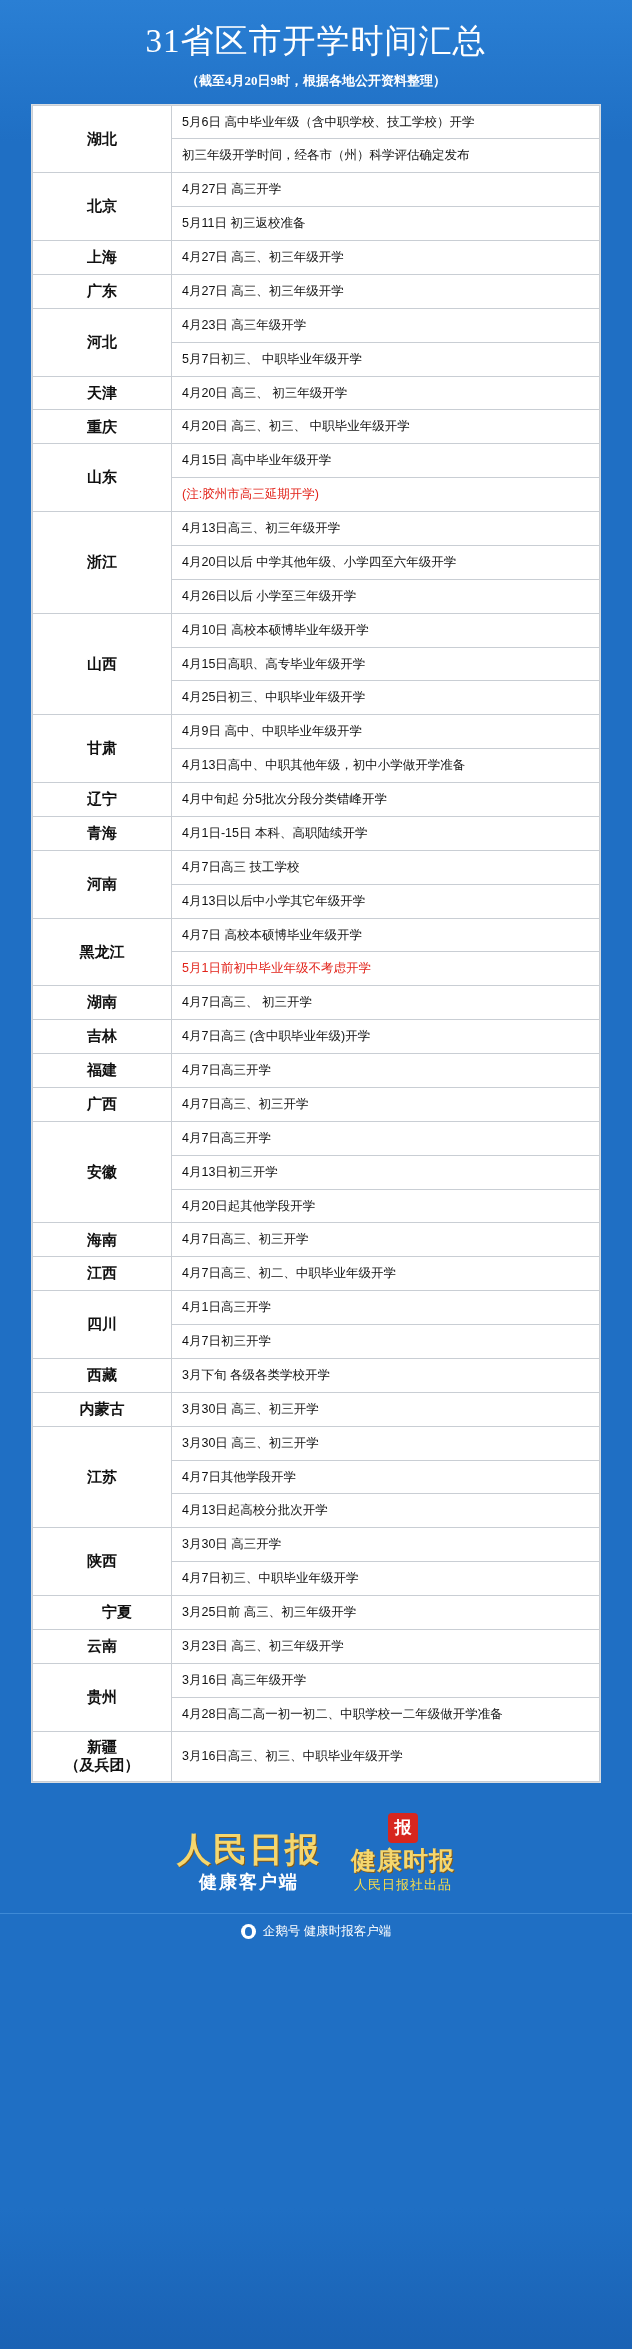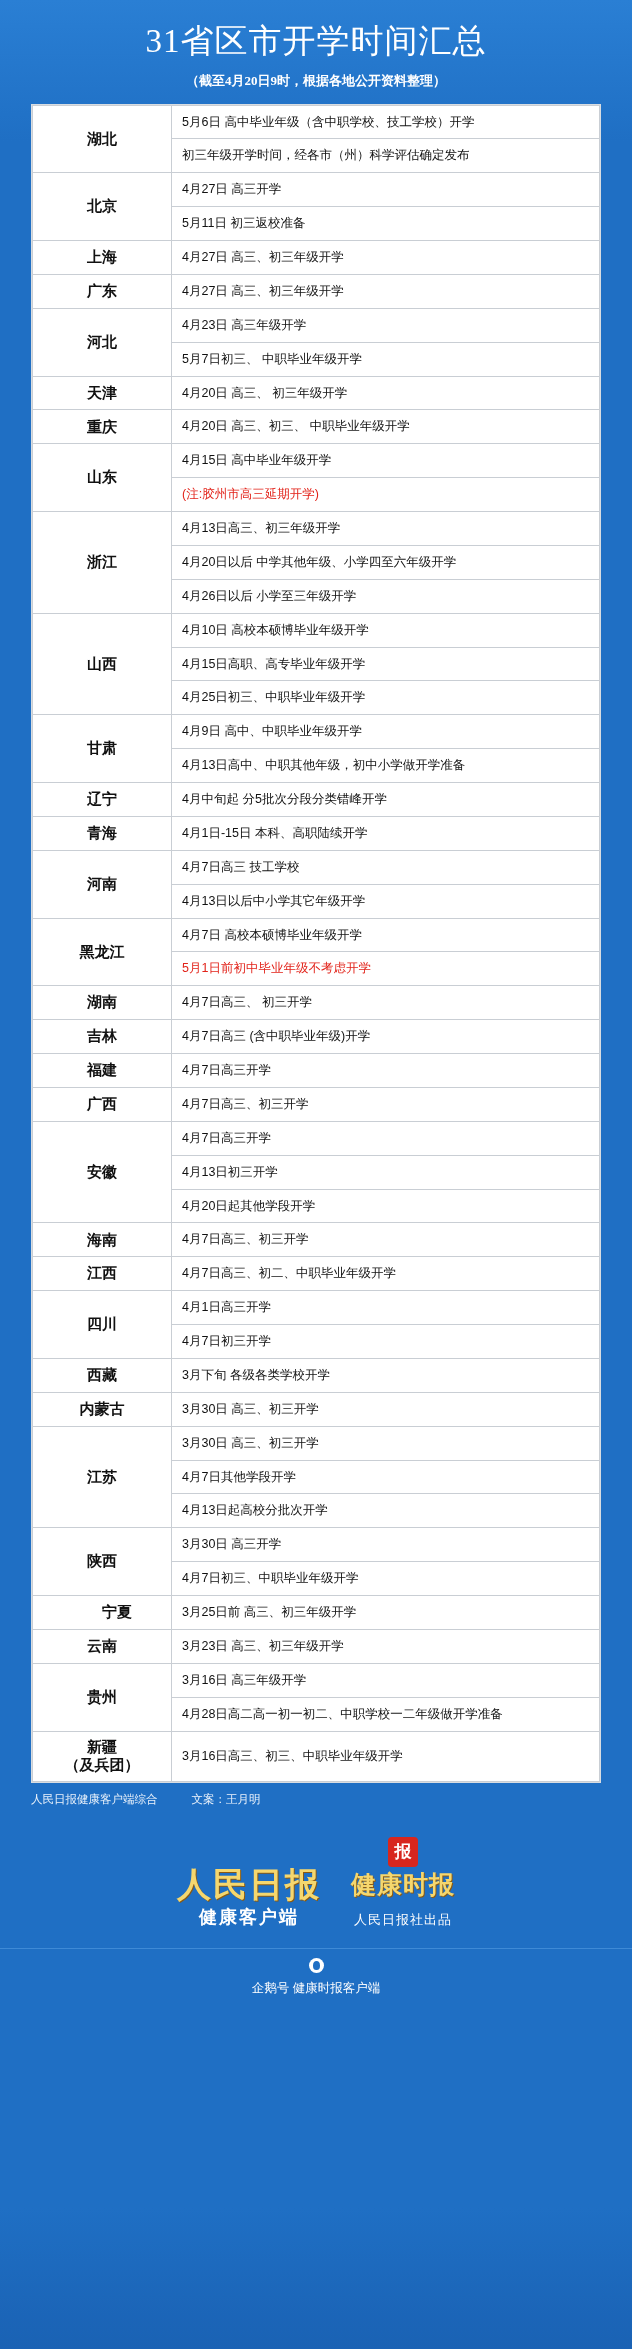--- a/index.html
+++ b/index.html
@@ -155,39 +155,38 @@
   }
   .logo-jkss .big {
     font-family: "Liberation Serif", serif;
     font-size: 25px;
     font-weight: bold;
     color: #f5d76e;
     letter-spacing: 1px;
     text-shadow: 1px 1px 0 #8a5a12;
   }
   .logo-jkss .small {
-    margin-top: 16px;
+    margin-top: 5px;
     font-family: "Liberation Serif", serif;
     font-size: 13px;
-    color: #ffffff;
+    color: #fde047;
     letter-spacing: 1px;
   }
 
   
   .bottombar {
     margin-top: 16px;
     border-top: 1px solid #3e8ad6;
     padding: 9px 0 4px 0;
     display: flex;
     justify-content: center;
     align-items: center;
     gap: 7px;
     font-size: 12.5px;
     color: #ffffff;
-    flex-direction: column;
   }
   .peng-icon {
     width: 15px;
     height: 15px;
     background: #ffffff;
     border-radius: 50%;
     position: relative;
     display: inline-block;
   }
   .peng-icon::after {
@@ -389,24 +388,20 @@
           </tr>
           <tr>
             <td class="prov" rowspan="1" style="white-space: pre-line;">新疆
 （及兵团）</td>
             <td class="item">3月16日高三、初三、中职毕业年级开学</td>
           </tr>
         </tbody>
     </table>
   </div>
 
-  <div class="credit">
-    <span>人民日报健康客户端综合</span>
-    <span>文案：王月明</span>
-  </div>
 
   <div class="logos">
     <div class="logo-rmrb">
       <div class="big">人民日报</div>
       <div class="small">健康客户端</div>
     </div>
     <div class="logo-jkss">
       <div class="mark">报</div>
       <div class="big">健康时报</div>
       <div class="small">人民日报社出品</div>

